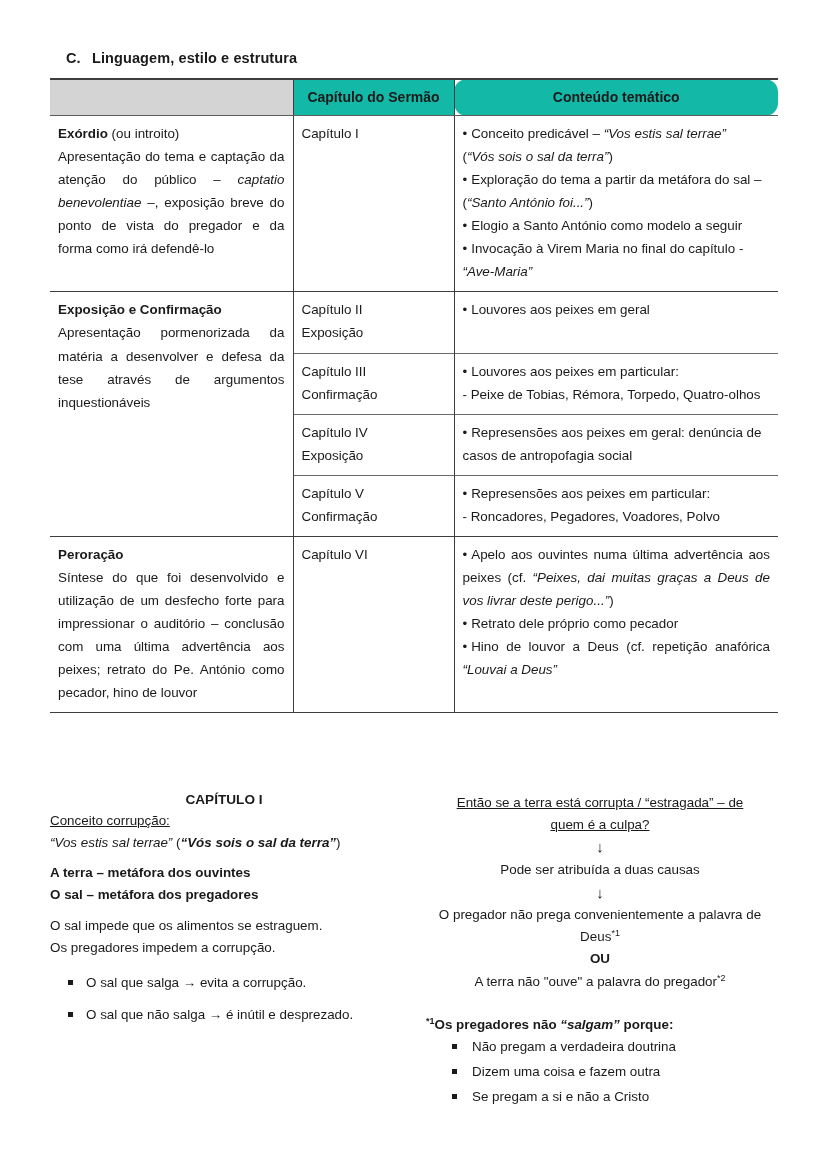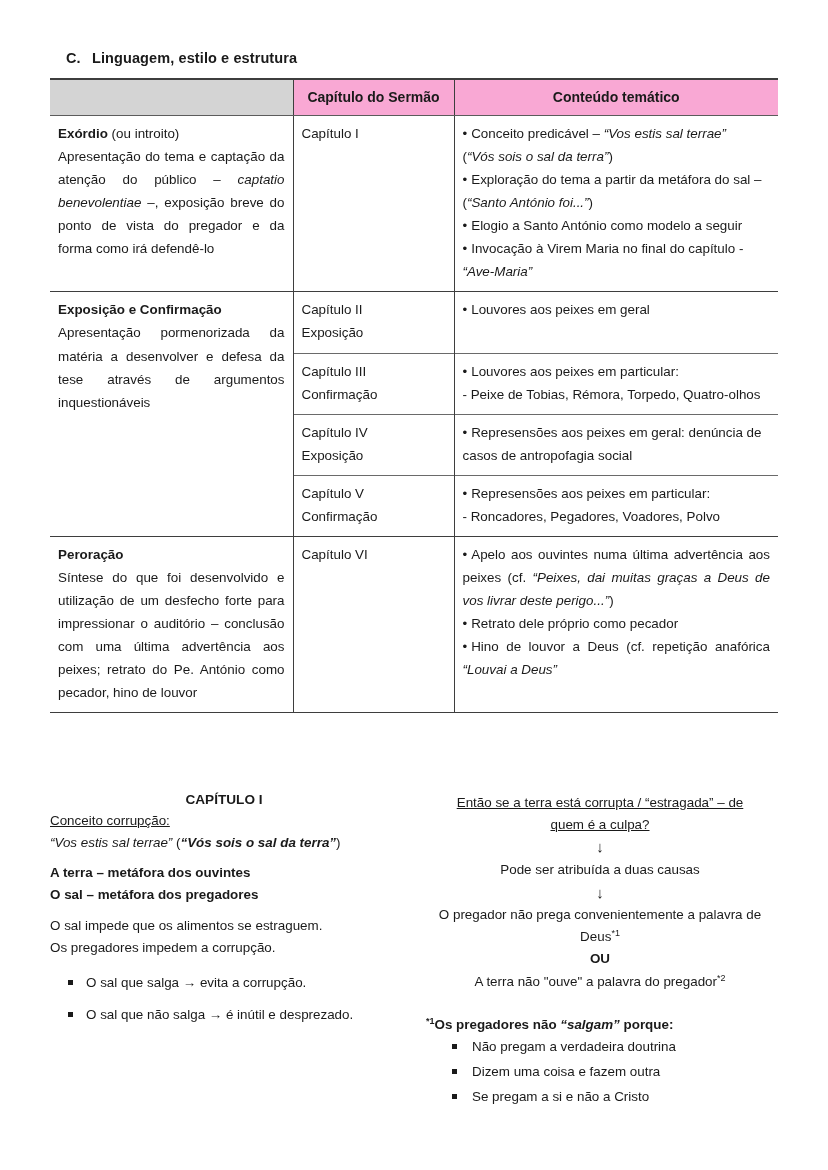--- a/index.html
+++ b/index.html
@@ -52,33 +52,33 @@
   .sermon-table col.c3 { width: 324px; }
 
   .sermon-table th,
   .sermon-table td {
     vertical-align: top;
     padding: 6px 8px 8px 8px;
     line-height: 1.72;
     font-weight: normal;
   }
   .sermon-table thead th {
-    background: #f9a8d4;
+    background: #14b8a6;
     border-top: 2px solid #3e3e3e;
     border-bottom: 1.6px solid #5c5c5c;
     font-weight: bold;
     text-align: center;
     font-size: 14px;
     padding-top: 5px;
     padding-bottom: 6px;
     height: 24px;
   }
   .sermon-table thead th.blank { background: #d4d4d4; }
   .sermon-table thead th.col2 { border-left: 1.2px solid #3e3e3e; }
-  .sermon-table thead th.col3 { border-left: 1.2px solid #3e3e3e; }
+  .sermon-table thead th.col3 { border-left: 1.2px solid #3e3e3e; border-radius: 13px; }
 
   .cell-left  { border-right: 1.2px solid #3e3e3e; margin-top: 32px; }
   .cell-mid   { border-right: 1.2px solid #3e3e3e; }
 
   .rule-top   { border-top: 1.2px solid #3e3e3e; }
   .rule-thin  { border-top: 1px solid #6a6a6a; }
   .tbl-bottom { border-bottom: 1.6px solid #3e3e3e; }
 
   .justified { text-align: justify; text-align-last: left; }
   .j-full    { text-align: justify; }

